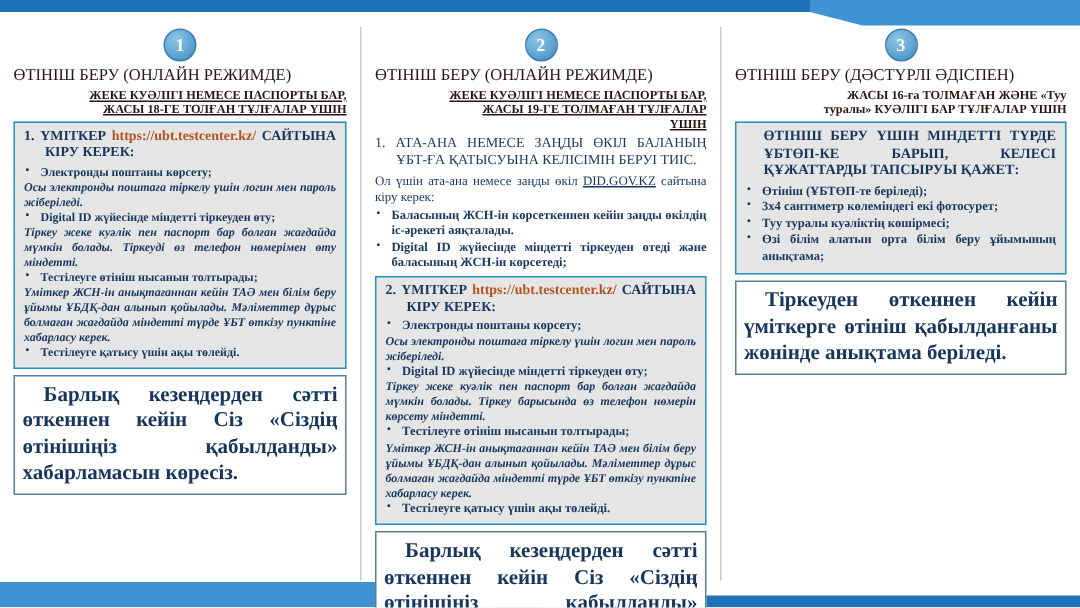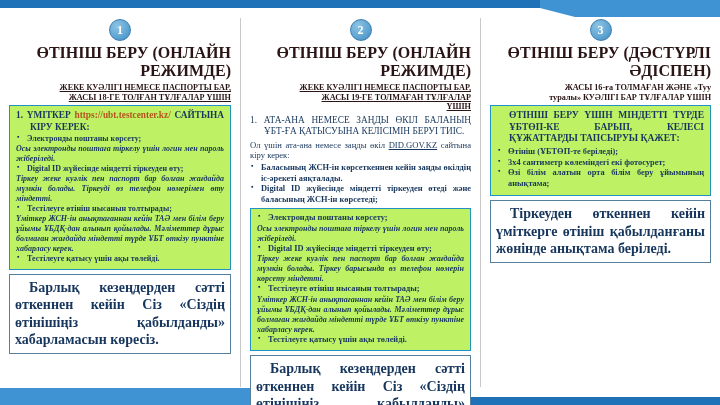--- a/index.html
+++ b/index.html
@@ -8,24 +8,24 @@
   .ribbon{position:absolute;left:0;width:720px;height:18px;}
   .ribbon.top{top:0;}
   .ribbon.bottom{bottom:0;}
   .cols{position:absolute;top:18px;left:0;right:0;bottom:18px;display:flex;}
   .col{width:240px;box-sizing:border-box;padding:0 9px;}
   .col + .col{border-left:1px solid #c9c9c9;}
   .badge{width:22px;height:22px;border-radius:50%;margin:1px auto 3px auto;
          background:radial-gradient(circle at 35% 30%, #8ec4e4, #5ea4d2 60%, #4186bd);
          border:1px solid #3d7fb4;color:#ffffff;font-weight:bold;font-size:12px;
          display:flex;align-items:center;justify-content:center;box-sizing:border-box;}
-  .title{text-align:right;font-weight:bold;font-size:16px;line-height:1.15;color:#2a1414;margin:2px 0 2px 0;}
+  .title{text-align:left;font-weight:normal;font-size:11px;line-height:1.15;color:#2a1414;margin:2px 0 2px 0;}
   .subtitle{text-align:right;font-weight:bold;font-size:8.2px;line-height:1.2;color:#2a1414;margin-bottom:3px;margin-left:48px;}
   .subtitle.u{text-decoration:underline;}
-  .cyanbox{background:#bef264;border:1px solid #2391c2;padding:4px 6px 5px 6px;color:#17365d;margin-top:3px;}
+  .cyanbox{background:#e5e5e5;border:1px solid #2391c2;padding:4px 6px 5px 6px;color:#17365d;margin-top:3px;}
   .box-head{font-weight:bold;font-size:9.3px;line-height:1.2;text-align:justify;
             padding-left:14px;text-indent:-14px;margin:0 0 1px 0;color:#17365d;}
   .site-link{color:#b5531f;font-weight:bold;}
   .bullet{position:relative;padding-left:11px;font-size:8px;line-height:1.25;text-align:left;}
   .bullet::before{content:"▪";position:absolute;left:1px;top:-1px;font-size:7px;}
   .bullet.bold{font-weight:bold;}
   .note{font-style:italic;font-weight:bold;font-size:8px;line-height:1.25;text-align:justify;}
   .footerbox{border:1px solid #567f9b;background:#ffffff;margin-top:4px;padding:4px 5px;}
   .footerbox p{margin:0;font-weight:bold;font-size:14px;line-height:1.25;color:#17365d;
                text-align:justify;text-indent:14px;}
@@ -77,20 +77,21 @@
       <div class="badge">2</div>
       <div class="title">ӨТІНІШ БЕРУ (ОНЛАЙН РЕЖИМДЕ)</div>
       <div class="subtitle u">ЖЕКЕ КУӘЛІГІ НЕМЕСЕ ПАСПОРТЫ БАР, ЖАСЫ 19-ГЕ ТОЛМАҒАН ТҰЛҒАЛАР ҮШІН</div>
       <div>
         <p class="point">1.  АТА-АНА НЕМЕСЕ ЗАҢДЫ ӨКІЛ БАЛАНЫҢ ҰБТ-ҒА ҚАТЫСУЫНА КЕЛІСІМІН БЕРУІ ТИІС.</p>
         <p class="intro"><span>Ол үшін ата-ана немесе заңды өкіл </span><span class="gov">DID.GOV.KZ</span><span> сайтына кіру керек:</span></p>
         <div class="bullet">Баласының ЖСН-ін көрсеткеннен кейін заңды өкілдің іс-әрекеті аяқталады.</div>
         <div class="bullet">Digital ID жүйесінде міндетті тіркеуден өтеді және баласының ЖСН-ін көрсетеді;</div>
       </div>
       <div class="cyanbox">
+        <p class="box-head"><span>2. ҮМІТКЕР </span><span class="site-link">https://ubt.testcenter.kz/</span><span>  САЙТЫНА КІРУ КЕРЕК:</span></p>
         <div class="bullet bold">Электронды поштаны көрсету;</div>
         <div class="note">Осы электронды поштаға тіркелу үшін логин мен пароль жіберіледі.</div>
         <div class="bullet bold">Digital ID жүйесінде міндетті тіркеуден өту;</div>
         <div class="note">Тіркеу жеке куәлік пен паспорт бар болған жағдайда мүмкін болады. Тіркеу барысында өз телефон нөмерін көрсету міндетті.</div>
         <div class="bullet bold">Тестілеуге өтініш нысанын толтырады;</div>
         <div class="note">Үміткер ЖСН-ін анықтағаннан кейін ТАӘ мен білім беру ұйымы ҰБДҚ-дан алынып қойылады. Мәліметтер дұрыс болмаған жағдайда міндетті түрде ҰБТ өткізу пунктіне хабарласу керек.</div>
         <div class="bullet bold">Тестілеуге қатысу үшін ақы төлейді.</div>
       </div>
       <div class="footerbox">
         <p>Барлық  кезеңдерден сәтті өткеннен кейін Сіз «Сіздің өтінішіңіз қабылданды» хабарламасын көресіз.</p>
@@ -98,20 +99,21 @@
     </div>
 
     <div class="col c3">
       <div class="badge">3</div>
       <div class="title">ӨТІНІШ БЕРУ (ДӘСТҮРЛІ ӘДІСПЕН)</div>
       <div class="subtitle">ЖАСЫ 16-ға ТОЛМАҒАН ЖӘНЕ «Туу туралы» КУӘЛІГІ БАР ТҰЛҒАЛАР ҮШІН</div>
       <div class="cyanbox">
         <p class="box-head">ӨТІНІШ БЕРУ ҮШІН МІНДЕТТІ ТҮРДЕ ҰБТӨП-КЕ БАРЫП, КЕЛЕСІ ҚҰЖАТТАРДЫ ТАПСЫРУЫ ҚАЖЕТ:</p>
         <div class="bullet">Өтініш (ҰБТӨП-те беріледі);</div>
         <div class="bullet">3х4 сантиметр көлеміндегі екі фотосурет;</div>
+        <div class="bullet">Туу туралы куәліктің көшірмесі;</div>
         <div class="bullet">Өзі білім алатын орта білім беру ұйымының анықтама;</div>
       </div>
       <div class="footerbox">
         <p>Тіркеуден  өткеннен  кейін  үміткерге  өтініш қабылданғаны жөнінде анықтама беріледі.</p>
       </div>
     </div>
 
   </div>
 </div>
 

